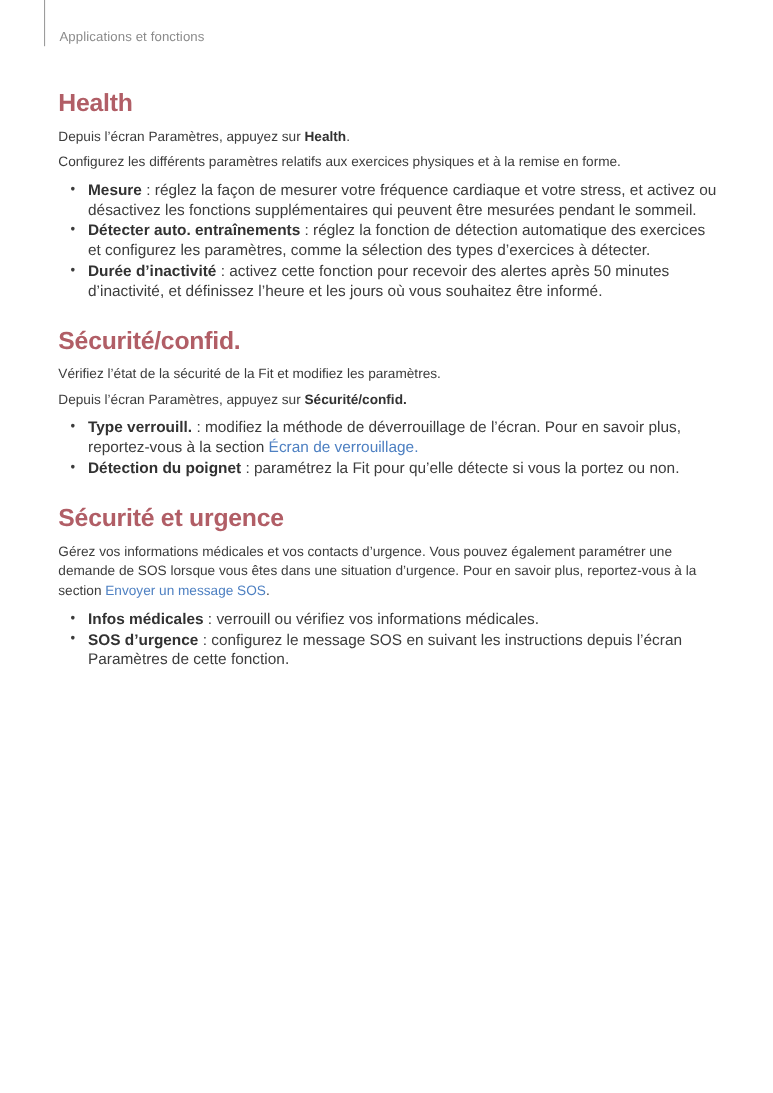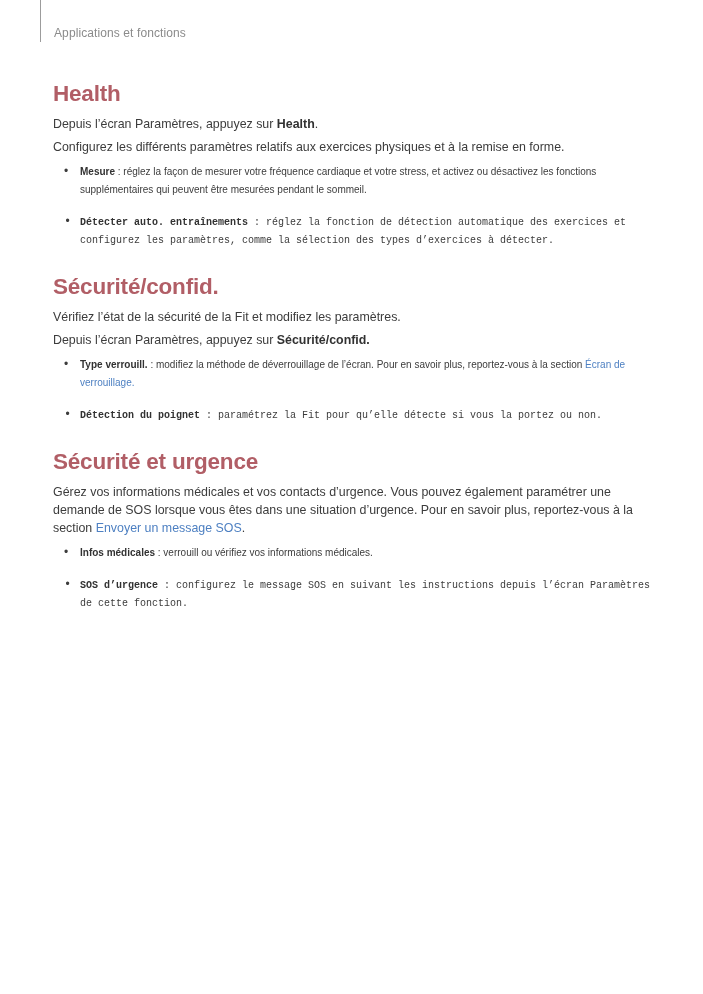--- a/index.html
+++ b/index.html
@@ -51,25 +51,25 @@
   }
   .para + .para { margin-top: 5px; }
   .bullets {
     list-style: none;
     margin: 7px 0 0 0;
     padding: 0;
   }
   .bullet {
     position: relative;
     padding-left: 27px;
-    font-size: 10px;
+    font-size: 14px;
     line-height: 18px;
     color: #3c3c3c;
   }
-  .bullet + .bullet { margin-top: 15px; font-family: Liberation Mono, monospace; }
+  .bullet + .bullet { margin-top: 1px; }
   .bullet::before {
     content: "\2022";
     position: absolute;
     left: 11px; top: -1px;
     font-size: 12px;
     color: #3c3c3c;
   }
   b { font-weight: 700; color: #323232; }
   .link { color: #4e80c2; text-decoration: none; cursor: pointer; }
   .page-number {
@@ -89,20 +89,21 @@
 
   <div class="content">
 
     <section class="section">
       <h1 class="section-heading">Health</h1>
       <p class="para"><span>Depuis l’écran Paramètres, appuyez sur </span><b>Health</b><span>.</span></p>
       <p class="para"><span>Configurez les différents paramètres relatifs aux exercices physiques et à la remise en forme.</span></p>
       <ul class="bullets">
         <li class="bullet"><b>Mesure</b><span> : réglez la façon de mesurer votre fréquence cardiaque et votre stress, et activez ou désactivez les fonctions supplémentaires qui peuvent être mesurées pendant le sommeil.</span></li>
         <li class="bullet"><b>Détecter auto. entraînements</b><span> : réglez la fonction de détection automatique des exercices et configurez les paramètres, comme la sélection des types d’exercices à détecter.</span></li>
+        <li class="bullet"><b>Durée d’inactivité</b><span> : activez cette fonction pour recevoir des alertes après 50 minutes d’inactivité, et définissez l’heure et les jours où vous souhaitez être informé.</span></li>
       </ul>
     </section>
 
     <section class="section">
       <h1 class="section-heading">Sécurité/confid.</h1>
       <p class="para"><span>Vérifiez l’état de la sécurité de la Fit et modifiez les paramètres.</span></p>
       <p class="para"><span>Depuis l’écran Paramètres, appuyez sur </span><b>Sécurité/confid.</b><span></span></p>
       <ul class="bullets">
         <li class="bullet"><b>Type verrouill.</b><span> : modifiez la méthode de déverrouillage de l’écran. Pour en savoir plus, reportez-vous à la section </span><a class="link">Écran de verrouillage.</a></li>
         <li class="bullet"><b>Détection du poignet</b><span> : paramétrez la Fit pour qu’elle détecte si vous la portez ou non.</span></li>

